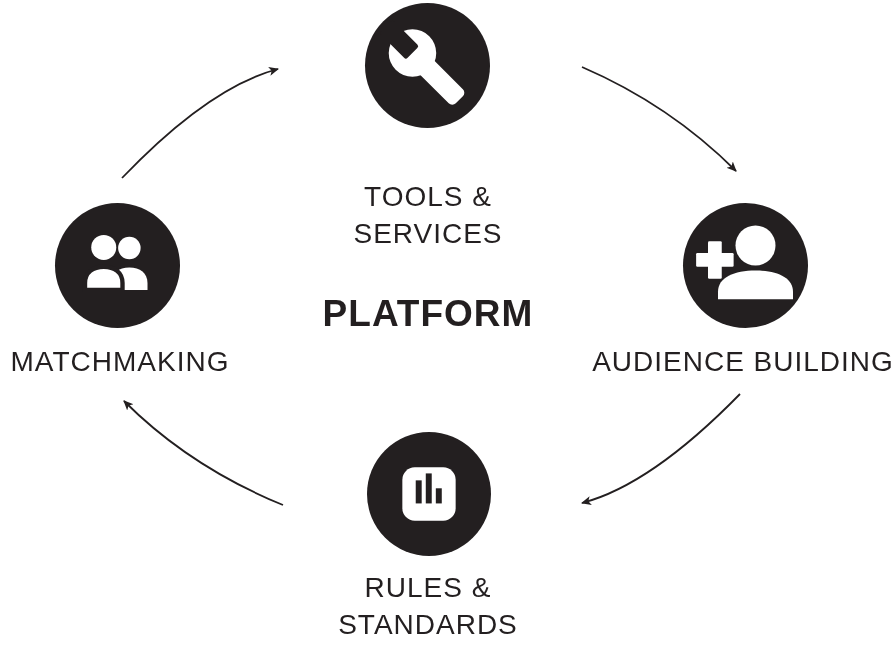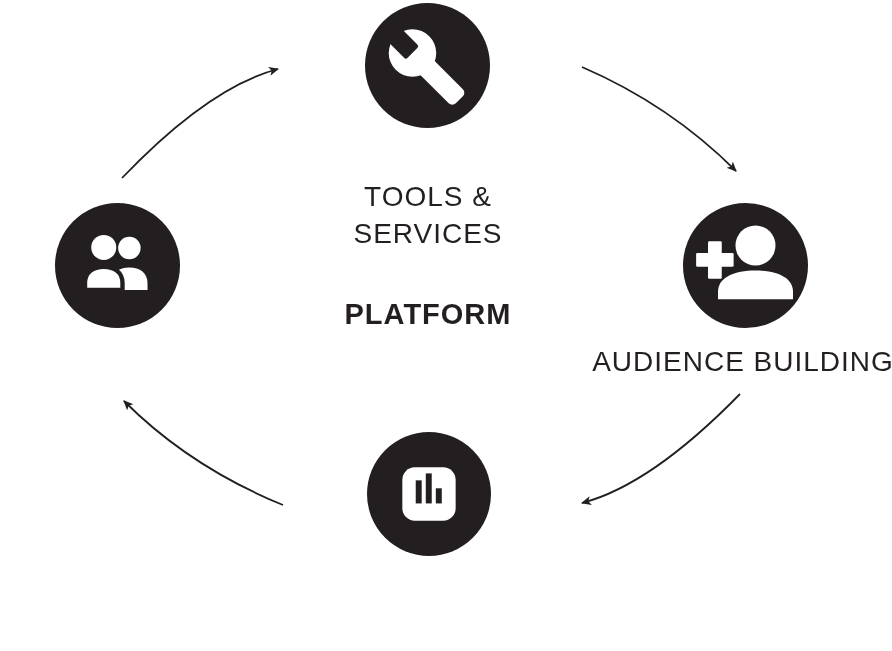--- a/index.html
+++ b/index.html
@@ -47,21 +47,21 @@
     line-height: 37px;
     letter-spacing: 1px;
     white-space: pre-line;
   }
   .center-label {
     position: absolute;
     transform: translateX(-50%);
     text-align: center;
     color: var(--ink);
     font-weight: bold;
-    font-size: 29px;
+    font-size: 37px;
     line-height: 36px;
     letter-spacing: 1px;
     white-space: nowrap;
   }
   .node-top    { left: 365px; top: 3px;   width: 125px; height: 125px; }
   .node-right  { left: 683px; top: 203px; width: 125px; height: 125px; }
   .node-bottom { left: 367px; top: 432px; width: 124px; height: 124px; }
   .node-left   { left: 55px;  top: 203px; width: 125px; height: 125px; }
   .label-top    { left: 428px; top: 144px; margin-top: 34px; }
   .label-right  { left: 743px; top: 343px; white-space: nowrap; }
@@ -119,15 +119,18 @@
       <circle class="icon-white" cx="59.5" cy="36" r="9"></circle>
       <path class="icon-white" d="M45,69.5 L45,64 C45,56 51,51.5 59.5,51.5 C68,51.5 74,56 74,64 L74,69.5 Z"></path>
       <path class="icon-white" stroke="#231f20" stroke-width="3.5" d="M24,69.5 L24,64 C24,55.5 30.5,51 39,51 C47.5,51 54,55.5 54,64 L54,69.5 Z"></path>
       <circle class="icon-white" cx="39" cy="35.5" r="10"></circle>
     </svg>
   </div>
 
   <div class="node-label label-top">TOOLS &amp;
 SERVICES</div>
   <div class="node-label label-right">AUDIENCE BUILDING</div>
+  <div class="node-label label-bottom">RULES &amp;
+STANDARDS</div>
+  <div class="node-label label-left">MATCHMAKING</div>
   <div class="center-label label-center">PLATFORM</div>
 
 </div>
 
 </body></html>

